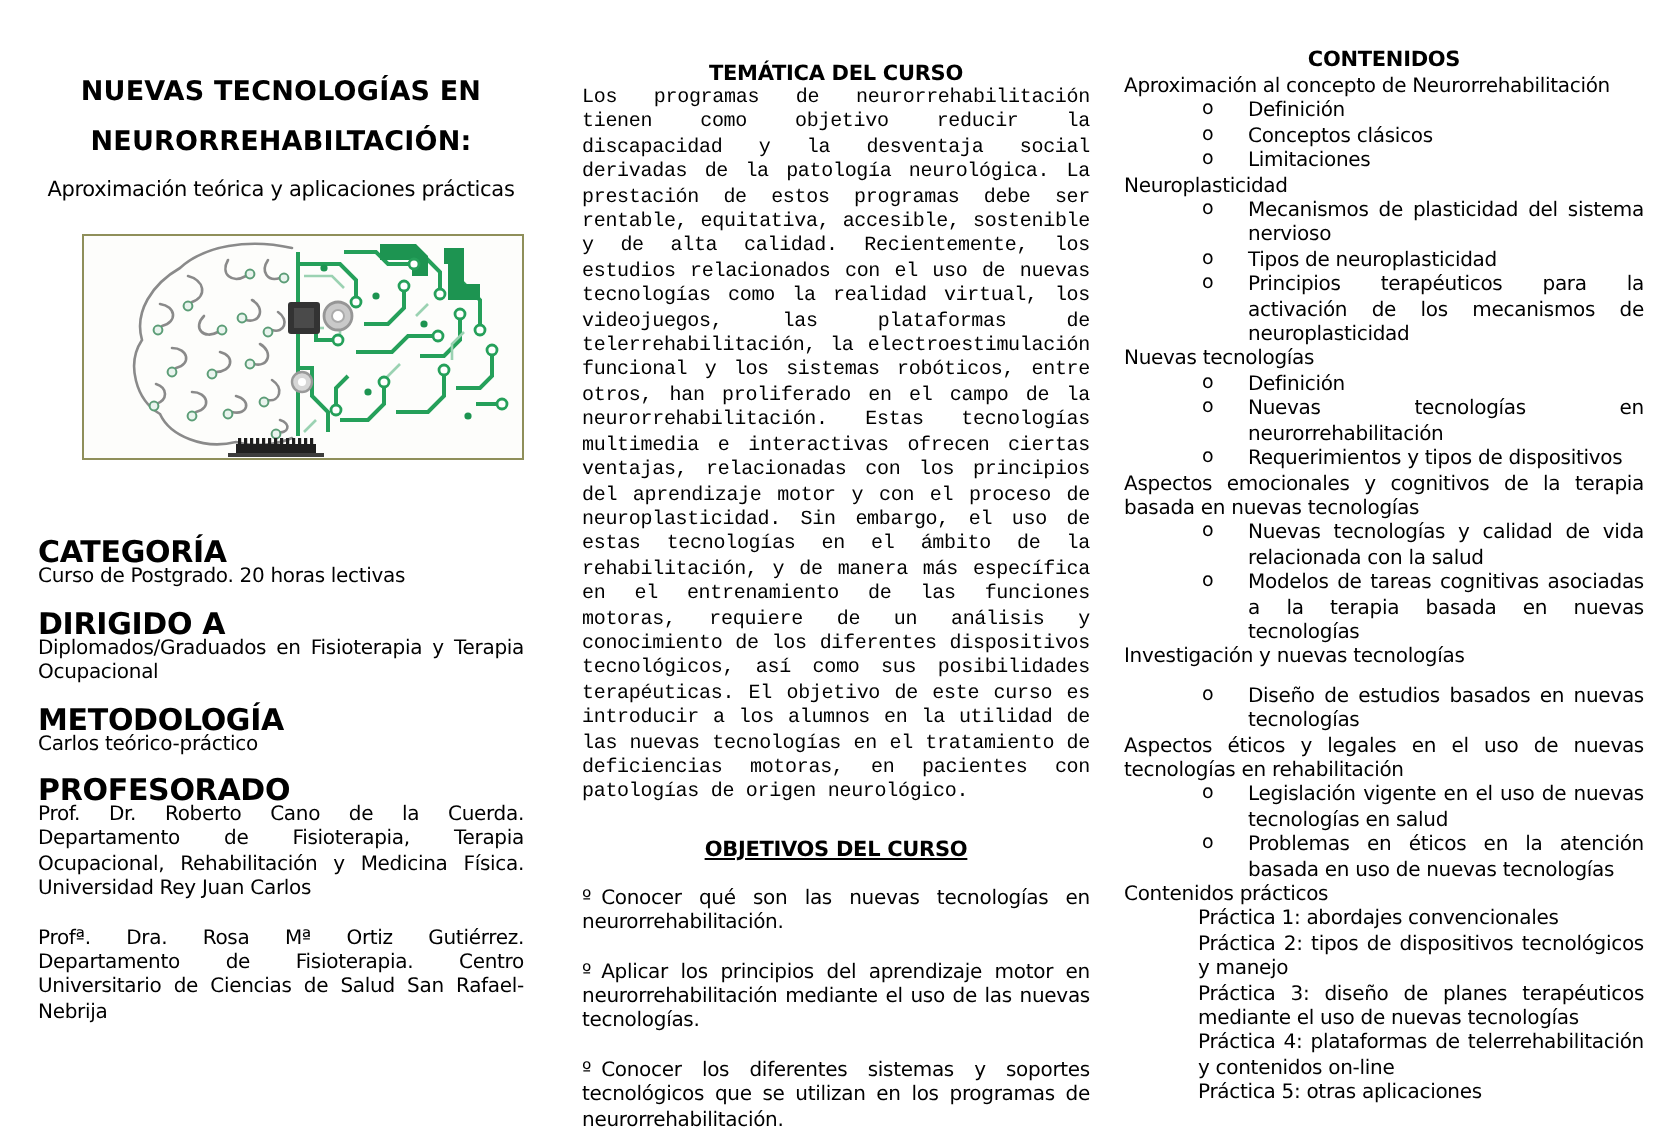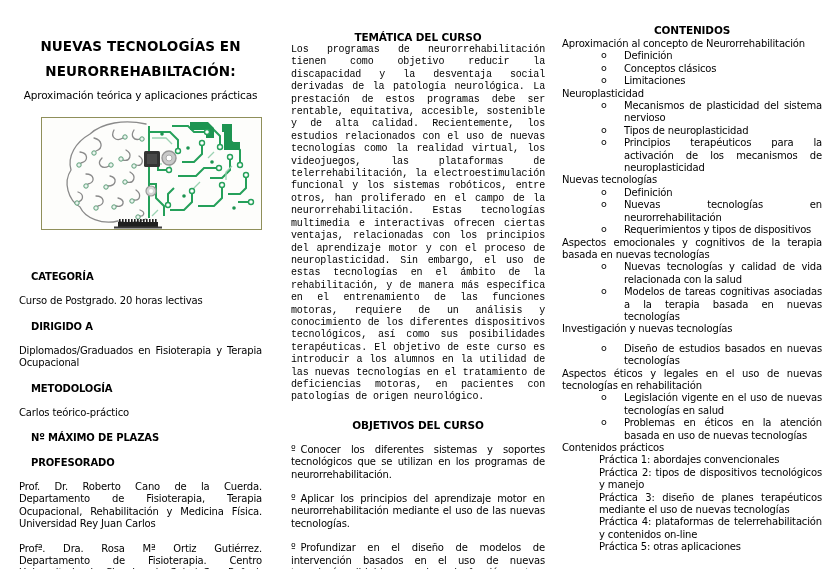--- a/index.html
+++ b/index.html
@@ -12,27 +12,27 @@
   #col-left{left:19px;top:34px;width:243px;}
   #col-mid{left:291px;top:31px;width:254px;}
   #col-right{left:562px;top:24px;width:260px;}
 
   
   .title{ text-align:center;font-weight:bold;font-size:13.5px;line-height:25px;letter-spacing:0.1px;}
   .subtitle{text-align:center;font-size:10.5px;margin-top:5px;}
   .figure{margin:16px 0 0 22px;width:221px;height:113px;border:1px solid #8f8f5a;box-sizing:border-box;background:#fdfdfb;}
   .sections{margin-top:40px;}
   .sec{margin-bottom:10px;}
-  .sec h3{margin:12px;font-size:10px;line-height:13px;font-weight:bold;}
+  .sec h3{margin:0;font-size:15px;line-height:13px;font-weight:bold;}
   .sec p{margin:0;text-align:justify;}
   .sec p + p{margin-top:12px;}
 
   
   .mid-heading{text-align:center;font-weight:bold;font-size:10.5px;line-height:13px;margin:0;}
-  .mid-heading.second{margin-top:15px;}
+  .mid-heading.second{margin-top:15px;text-decoration:underline;}
   .jpara{margin:0;text-align:justify;font-family:Liberation Mono, monospace;}
   .obj{margin:12px 0 0 0;text-align:justify;}
   .obj .b{margin-right:5px;}
 
   
   .r-heading{text-align:center;font-weight:bold;font-size:10.5px;line-height:13px;margin:0 0 1px 0;}
   .cg-title{margin:0;text-align:justify;}
   .sub{position:relative;padding-left:62px;text-align:justify;}
   .sub .sb{position:absolute;left:39px;top:-1px;font-size:9.5px;}
   .sub.gap{margin-top:7px;}
@@ -174,37 +174,37 @@
     </div>
     <div class="sec">
       <h3>DIRIGIDO A</h3>
       <p>Diplomados/Graduados en Fisioterapia y Terapia Ocupacional</p>
     </div>
     <div class="sec">
       <h3>METODOLOGÍA</h3>
       <p>Carlos teórico-práctico</p>
     </div>
     <div class="sec">
-      <h3>Nº MÁXIMO DE PLAZAS</h3>
     </div>
     <div class="sec">
       <h3>PROFESORADO</h3>
       <p>Prof. Dr. Roberto Cano de la Cuerda. Departamento de Fisioterapia, Terapia Ocupacional, Rehabilitación y Medicina Física. Universidad Rey Juan Carlos</p>
       <p>Profª. Dra. Rosa Mª Ortiz Gutiérrez. Departamento de Fisioterapia. Centro Universitario de Ciencias de Salud San Rafael-Nebrija</p>
     </div>
   </div>
 </div>
 
 <div class="col" id="col-mid">
   <h3 class="mid-heading">TEMÁTICA DEL CURSO</h3>
   <p class="jpara">Los programas de neurorrehabilitación tienen como objetivo reducir la discapacidad y la desventaja social derivadas de la patología neurológica. La prestación de estos programas debe ser rentable, equitativa, accesible, sostenible y de alta calidad. Recientemente, los estudios relacionados con el uso de nuevas tecnologías como la realidad virtual, los videojuegos, las plataformas de telerrehabilitación, la electroestimulación funcional y los sistemas robóticos, entre otros, han proliferado en el campo de la neurorrehabilitación. Estas tecnologías multimedia e interactivas ofrecen ciertas ventajas, relacionadas con los principios del aprendizaje motor y con el proceso de neuroplasticidad. Sin embargo, el uso de estas tecnologías en el ámbito de la rehabilitación, y de manera más específica en el entrenamiento de las funciones motoras, requiere de un análisis y conocimiento de los diferentes dispositivos tecnológicos, así como sus posibilidades terapéuticas. El objetivo de este curso es introducir a los alumnos en la utilidad de las nuevas tecnologías en el tratamiento de deficiencias motoras, en pacientes con patologías de origen neurológico.</p>
 
   <h3 class="mid-heading second">OBJETIVOS DEL CURSO</h3>
+  <p class="obj"><span class="b">º</span><span>Conocer qué son las nuevas tecnologías en neurorrehabilitación.</span></p>
+  <p class="obj"><span class="b">º</span><span>Aplicar los principios del aprendizaje motor en neurorrehabilitación mediante el uso de las nuevas tecnologías.</span></p>
   <p class="obj"><span class="b">º</span><span>Conocer los diferentes sistemas y soportes tecnológicos que se utilizan en los programas de neurorrehabilitación.</span></p>
-  <p class="obj"><span class="b">º</span><span>Aplicar los principios del aprendizaje motor en neurorrehabilitación mediante el uso de las nuevas tecnologías.</span></p>
   <p class="obj"><span class="b">º</span><span>Profundizar en el diseño de modelos de intervención basados en el uso de nuevas tecnologías dirigidas a mejorar la función motora en neurorrehabilitación.</span></p>
 </div>
 
 <div class="col" id="col-right">
   <h3 class="r-heading">CONTENIDOS</h3>
 
   <div class="cg-title">Aproximación al concepto de Neurorrehabilitación</div>
   <div class="sub"><span class="sb">o</span><span>Definición</span></div>
   <div class="sub"><span class="sb">o</span><span>Conceptos clásicos</span></div>
   <div class="sub"><span class="sb">o</span><span>Limitaciones</span></div>

